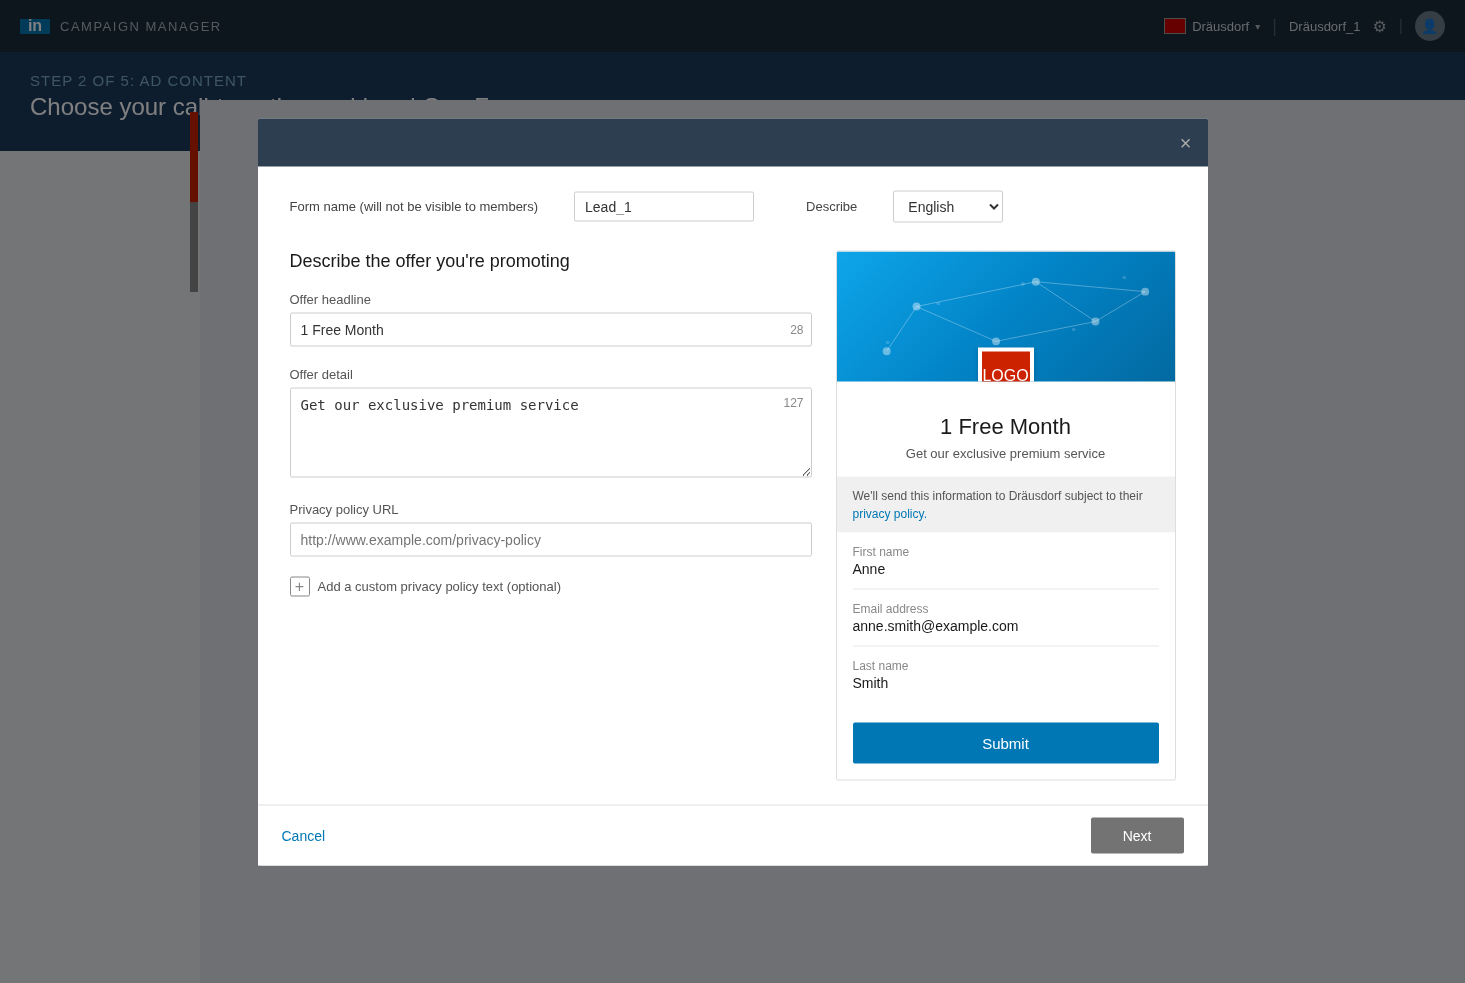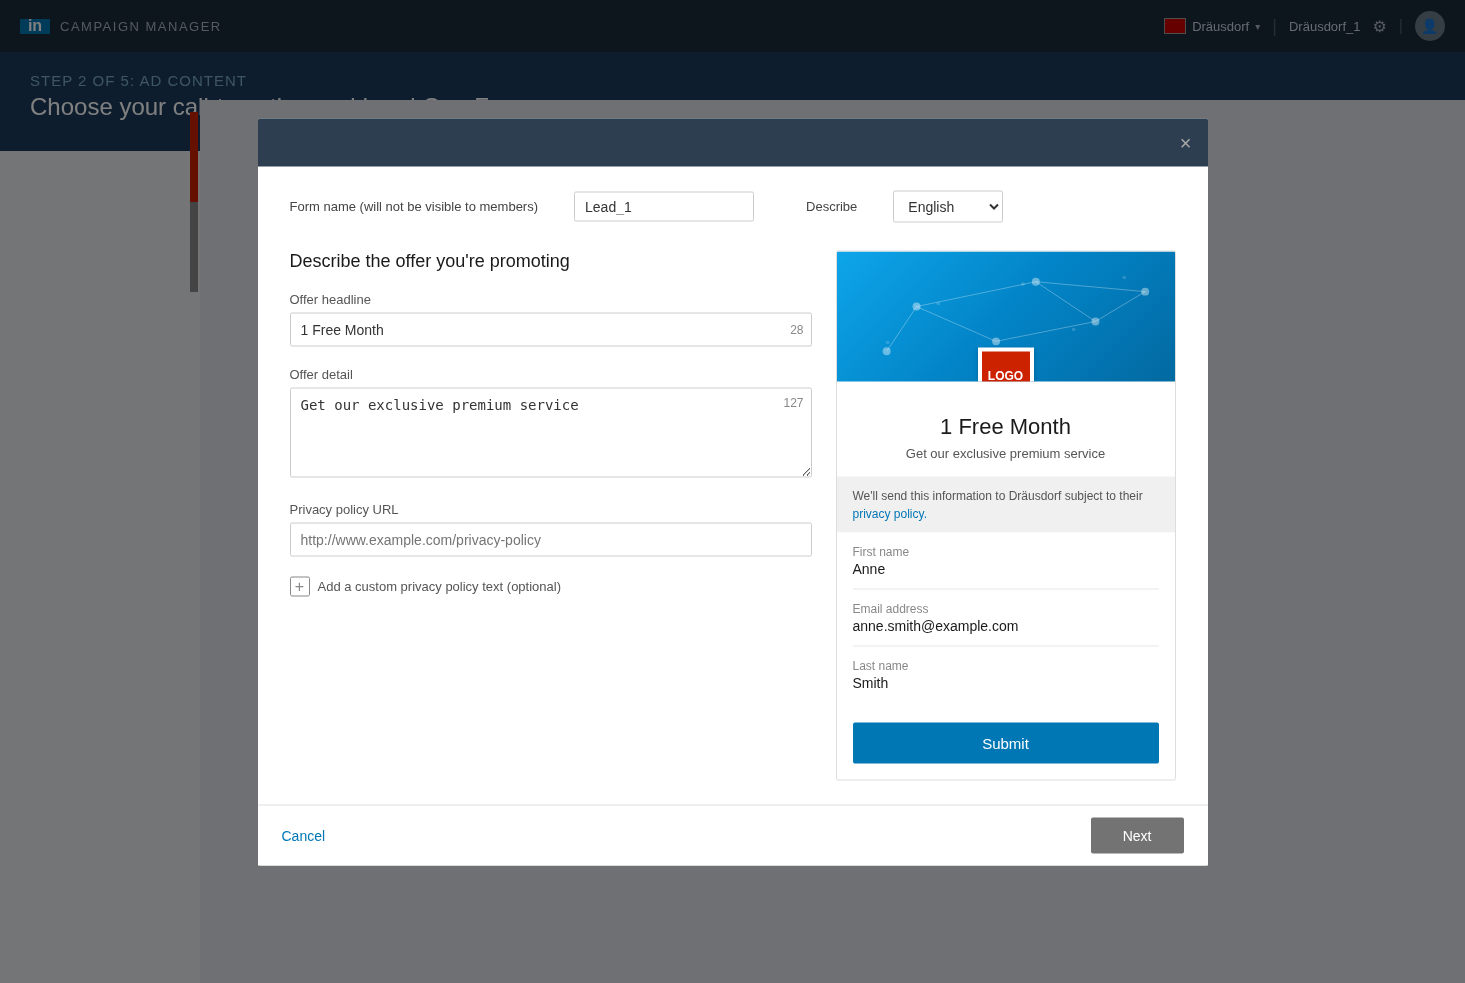--- a/index.html
+++ b/index.html
@@ -342,22 +342,22 @@
       box-shadow: 0 1px 4px rgba(0,0,0,0.2);
     }
     .preview-logo {
       width: 48px;
       height: 48px;
       background: #cc2200;
       display: flex;
       align-items: center;
       justify-content: center;
       color: white;
-      font-weight: bold;
-      font-size: 12px;
+      font-weight: normal;
+      font-size: 16px;
     }
 
     .preview-body {
       background: white;
       padding: 32px 16px 16px;
       text-align: center;
     }
     .preview-offer-title {
       font-size: 22px;
       color: #1a1a1a;

